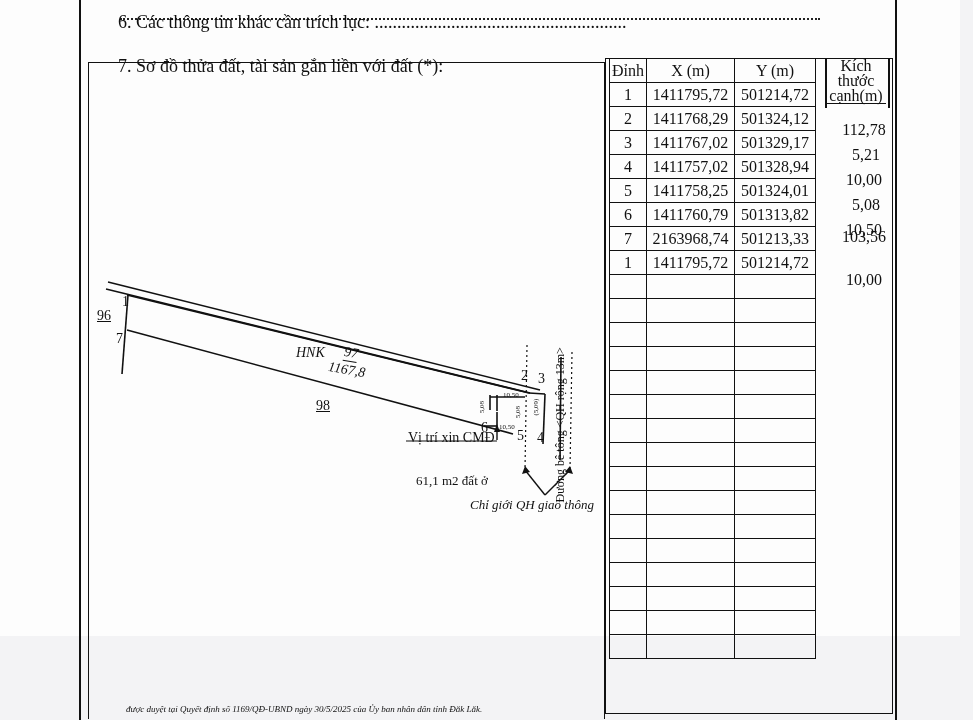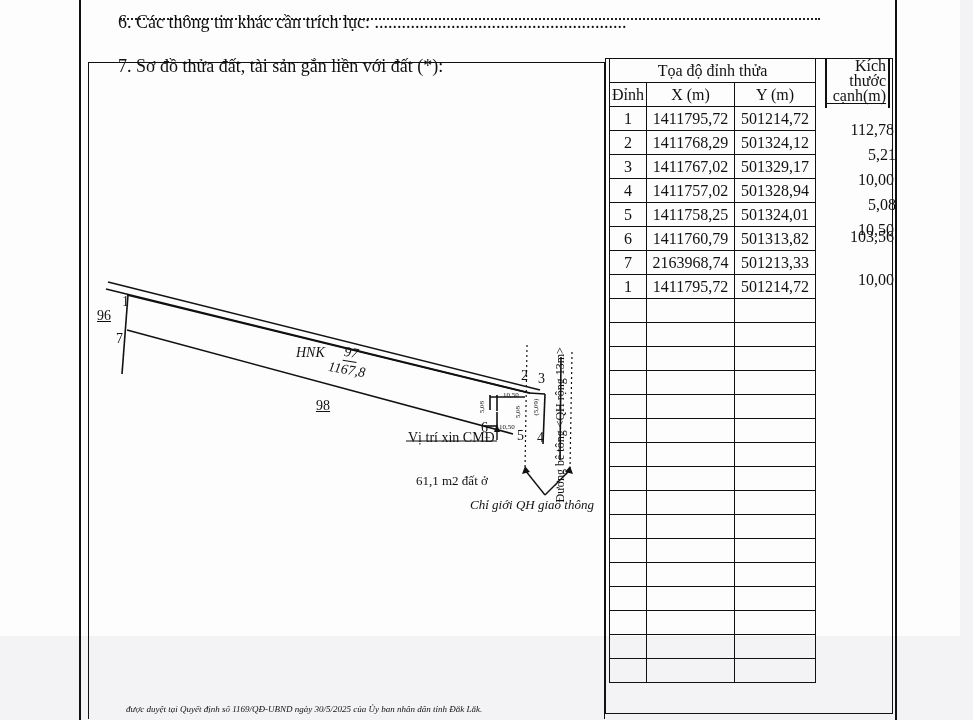--- a/index.html
+++ b/index.html
@@ -4,21 +4,21 @@
 <style>
   html, body { margin:0; padding:0; }
   body { width:973px; height:720px; background:#f3f3f5; position:relative; overflow:hidden; font-family:"Liberation Serif", serif; color:#111; }
   .page { position:absolute; left:0; top:0; width:960px; height:636px; background:#fdfdfd; }
   .vline { position:absolute; background:#111; }
   .hdr { position:absolute; font-size:18px; white-space:nowrap; }
   .dots { position:absolute; top:4px; left:120px; width:700px; height:14px; border-bottom:2px dotted #222; }
   .frame { position:absolute; border:1.5px solid #111; }
   table.coord { position:absolute; left:609px; top:58px; border-collapse:collapse; font-size:16px; }
   table.coord td { border:1.5px solid #111; height:23px; padding:0 2px; text-align:center; }
-  .kichthuoc { position:absolute; font-size:16px; text-align:right; width:60px; }
+  .kichthuoc { position:absolute; font-size:16px; text-align:center; width:60px; }
   .plotlabel { position:absolute; font-size:14px; white-space:nowrap; }
   .small { position:absolute; font-size:7px; white-space:nowrap; }
   .footnote { position:absolute; font-size:9px; font-style:italic; white-space:nowrap; }
 </style>
 </head>
 <body>
 
 <div class="page">
 
   <div class="vline" style="left:79px;top:0;width:2px;height:720px;"></div>
@@ -90,23 +90,20 @@
   <div class="plotlabel" style="left:416px;top:446px;font-size:13px;margin-top:27px;">61,1 m2 đất ở</div>
   <div class="plotlabel" style="left:470px;top:497px;font-size:13px;font-style:italic;">Chỉ giới QH giao thông</div>
 
   <table class="coord">
     <colgroup>
         <col style="width:36px">
         <col style="width:88px">
         <col style="width:81px">
       </colgroup>
     <tbody>
-        <tr>
-      <td colspan="3">Tọa độ đỉnh thửa</td>
-    </tr>
     <tr>
       <td>Đỉnh</td>
       <td>X (m)</td>
       <td>Y (m)</td>
     </tr>
     <tr>
           <td>1</td>
           <td>1411795,72</td>
           <td>501214,72</td>
         </tr>

